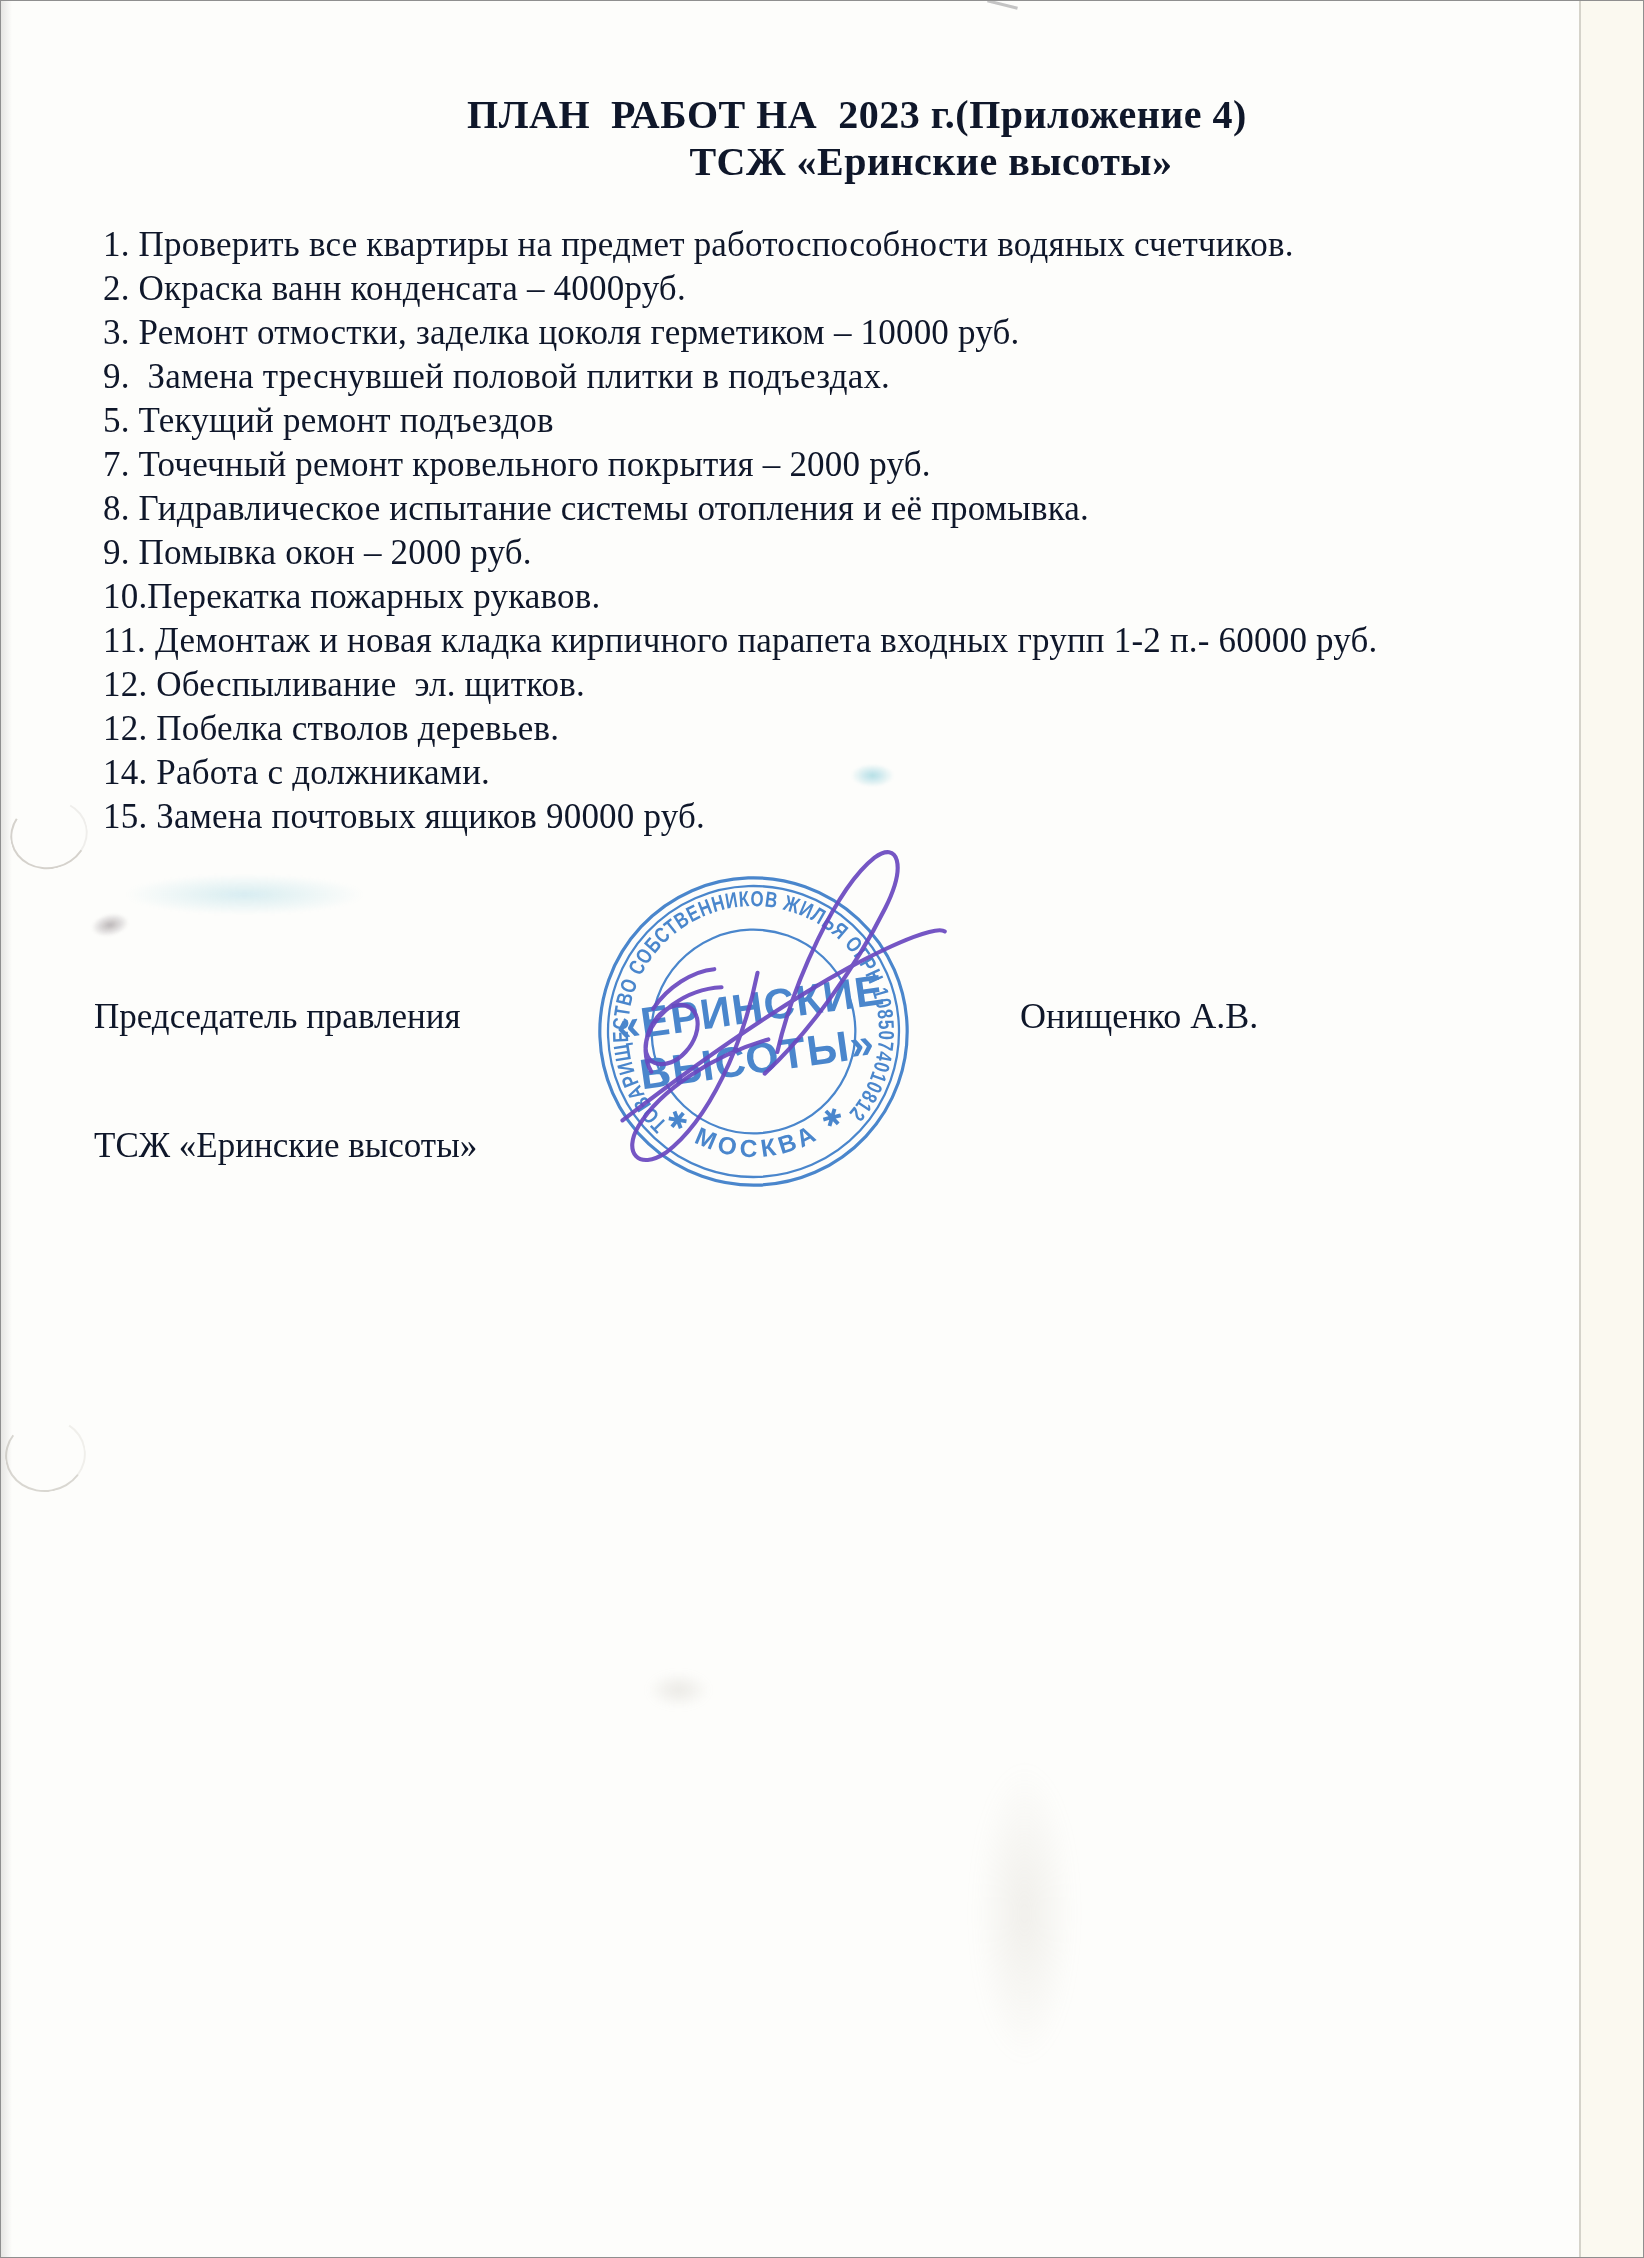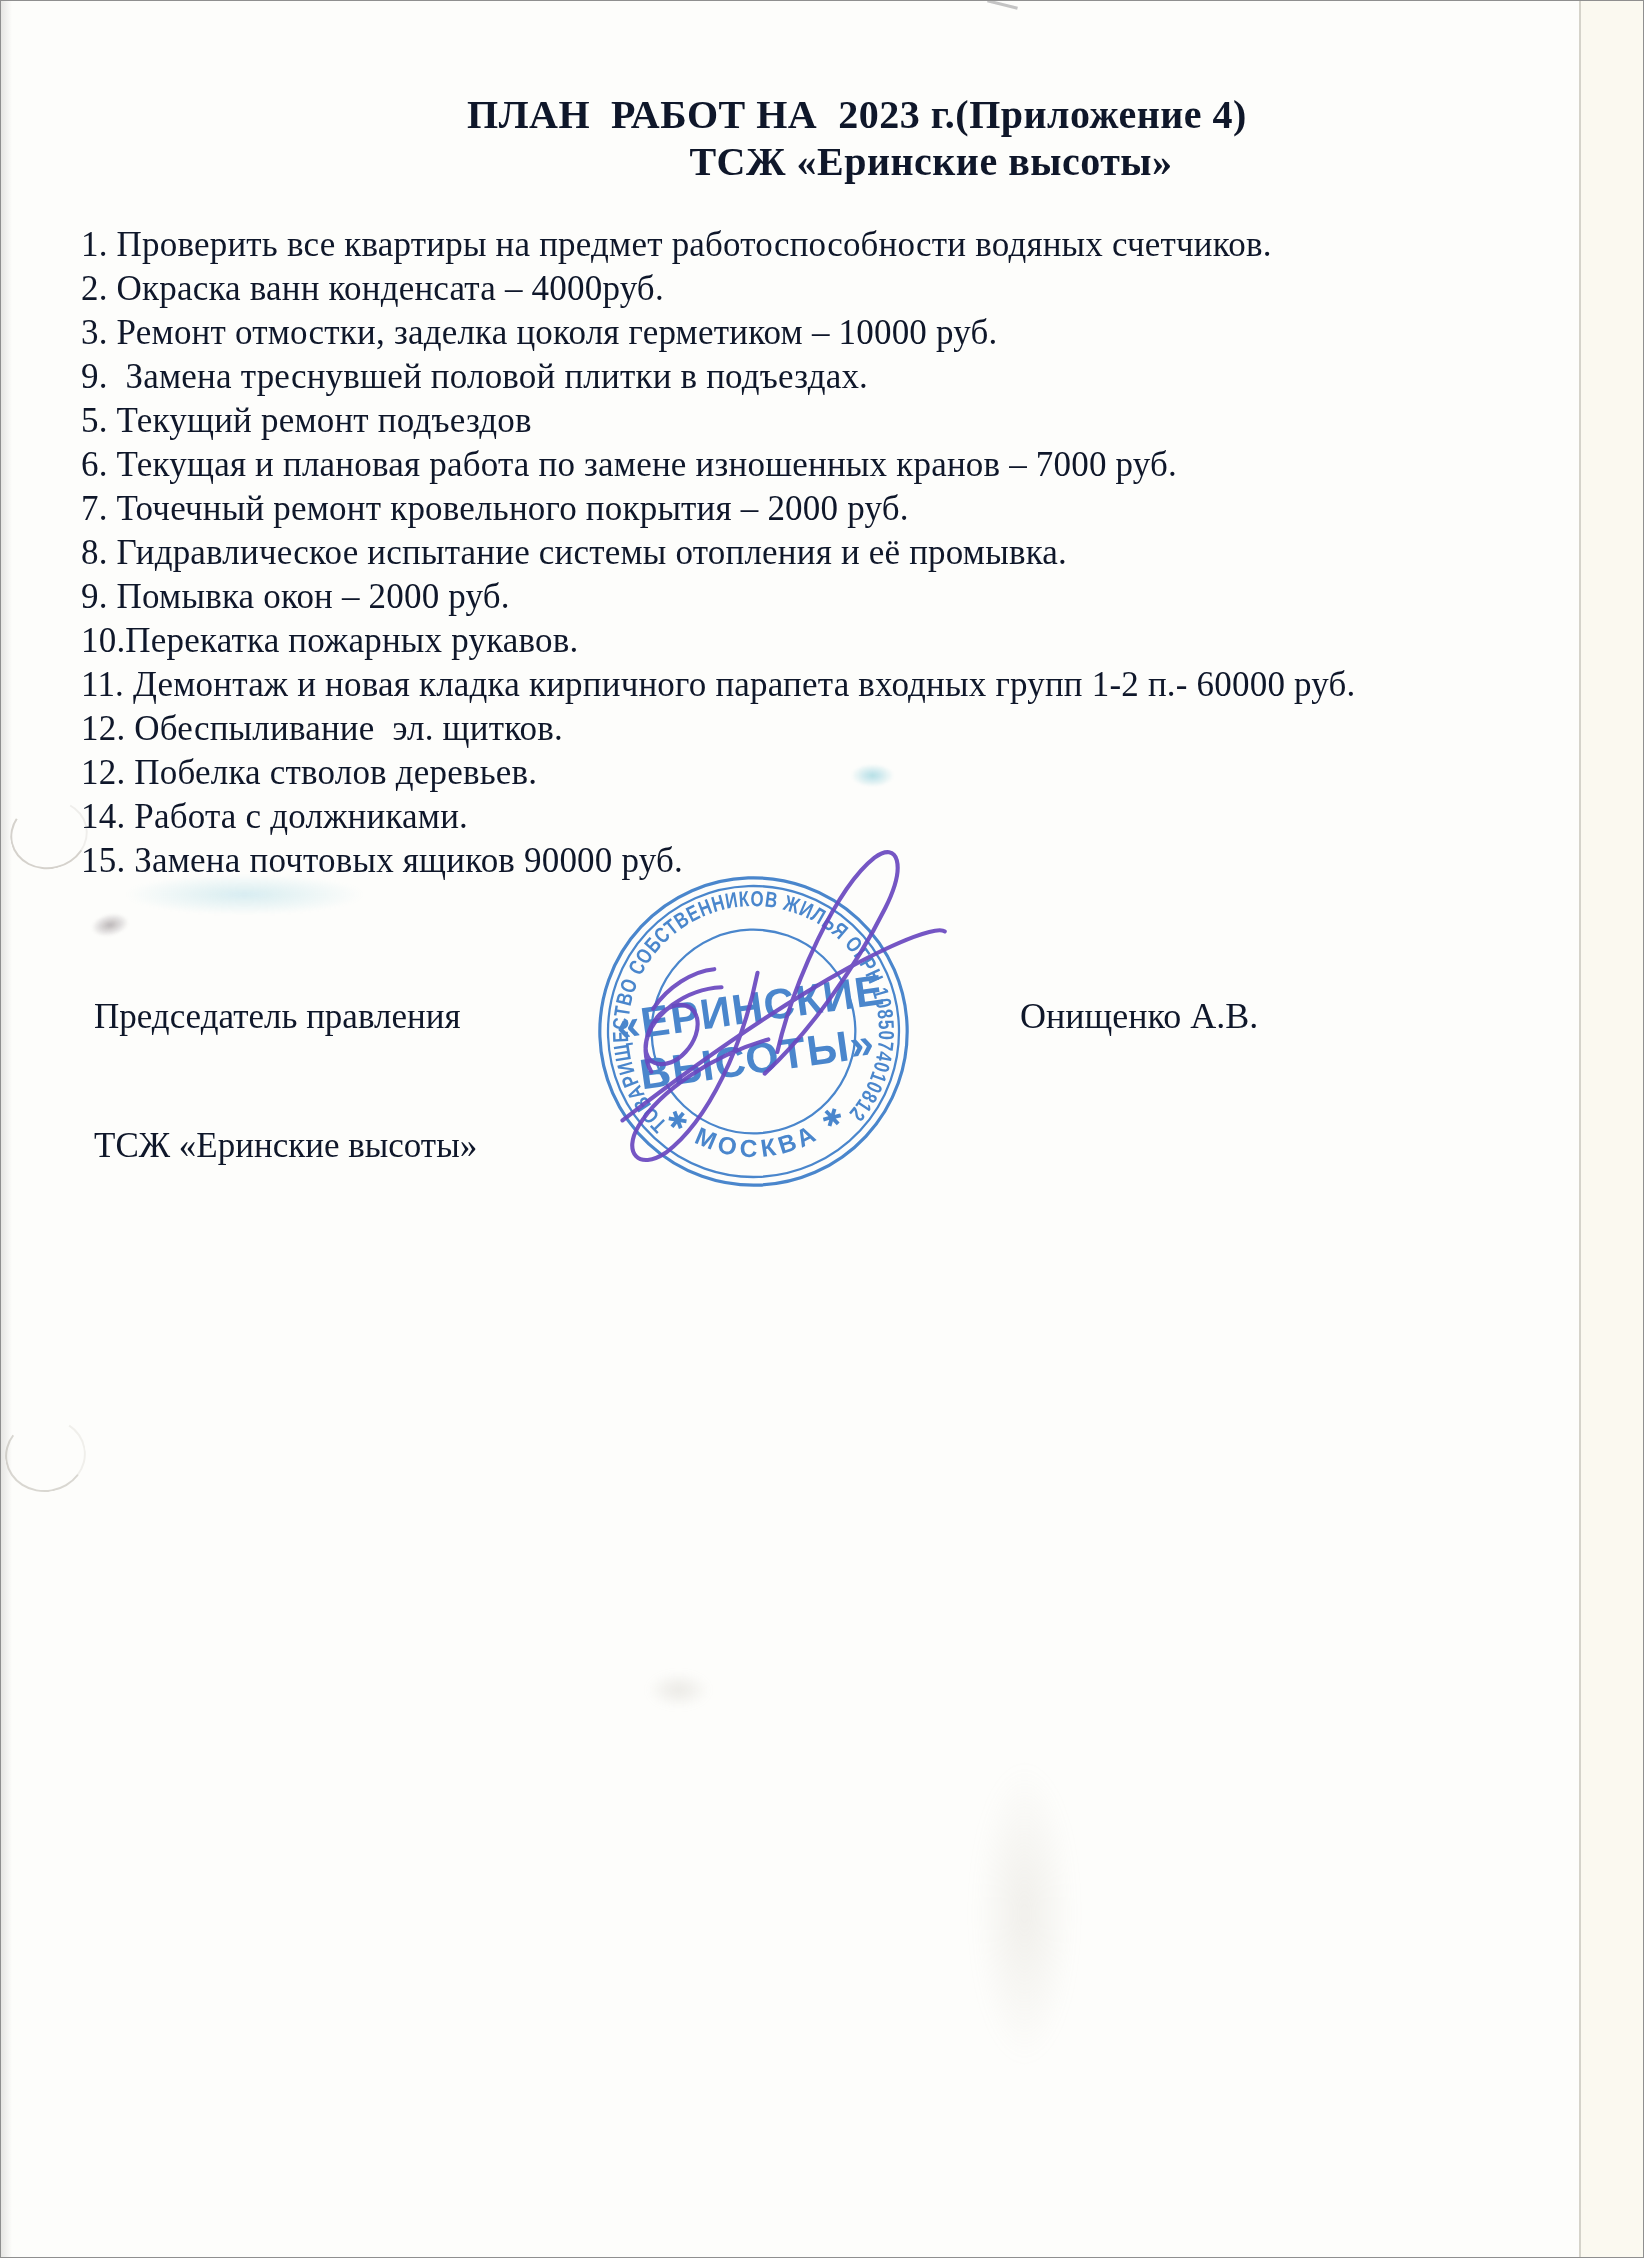--- a/index.html
+++ b/index.html
@@ -28,21 +28,21 @@
   }
   .doc-title-1 {
     position:absolute; top:90px; left:856px; transform:translateX(-50%);
     font-size:40px; font-weight:bold; white-space:pre; letter-spacing:0.5px;
   }
   .doc-title-2 {
     position:absolute; top:137px; left:930px; transform:translateX(-50%);
     font-size:40px; font-weight:bold; white-space:pre; letter-spacing:0.5px;
   }
   .work-list {
-    position:absolute; left:80px; top:222px; width:1431px;
+    position:absolute; left:102px; top:222px; width:1431px;
   }
   .work-list .li {
     font-size:35px; line-height:44px; white-space:pre; letter-spacing:0.2px;
   }
   .sig-block {
     position:absolute; left:93px; top:908px;
     font-size:35px; line-height:43px; white-space:pre;
   }
   .sig-name {
     position:absolute; left:1019px; top:994px; font-size:36px; white-space:pre;
@@ -110,21 +110,20 @@
 
   <div class="doc-title-1">ПЛАН  РАБОТ НА  2023 г.(Приложение 4)</div>
   <div class="doc-title-2">ТСЖ «Еринские высоты»</div>
 
   <div class="work-list">
     <div class="li">1. Проверить все квартиры на предмет работоспособности водяных счетчиков.</div>
     <div class="li">2. Окраска ванн конденсата – 4000руб.</div>
     <div class="li">3. Ремонт отмостки, заделка цоколя герметиком – 10000 руб.</div>
     <div class="li">9.  Замена треснувшей половой плитки в подъездах.</div>
     <div class="li">5. Текущий ремонт подъездов</div>
-    <div class="li">6. Текущая и плановая работа по замене изношенных кранов – 7000 руб.</div>
     <div class="li">7. Точечный ремонт кровельного покрытия – 2000 руб.</div>
     <div class="li">8. Гидравлическое испытание системы отопления и её промывка.</div>
     <div class="li">9. Помывка окон – 2000 руб.</div>
     <div class="li">10.Перекатка пожарных рукавов.</div>
     <div class="li">11. Демонтаж и новая кладка кирпичного парапета входных групп 1-2 п.- 60000 руб.</div>
     <div class="li">12. Обеспыливание  эл. щитков.</div>
     <div class="li">12. Побелка стволов деревьев.</div>
     <div class="li">14. Работа с должниками.</div>
     <div class="li">15. Замена почтовых ящиков 90000 руб.</div>
   </div>

